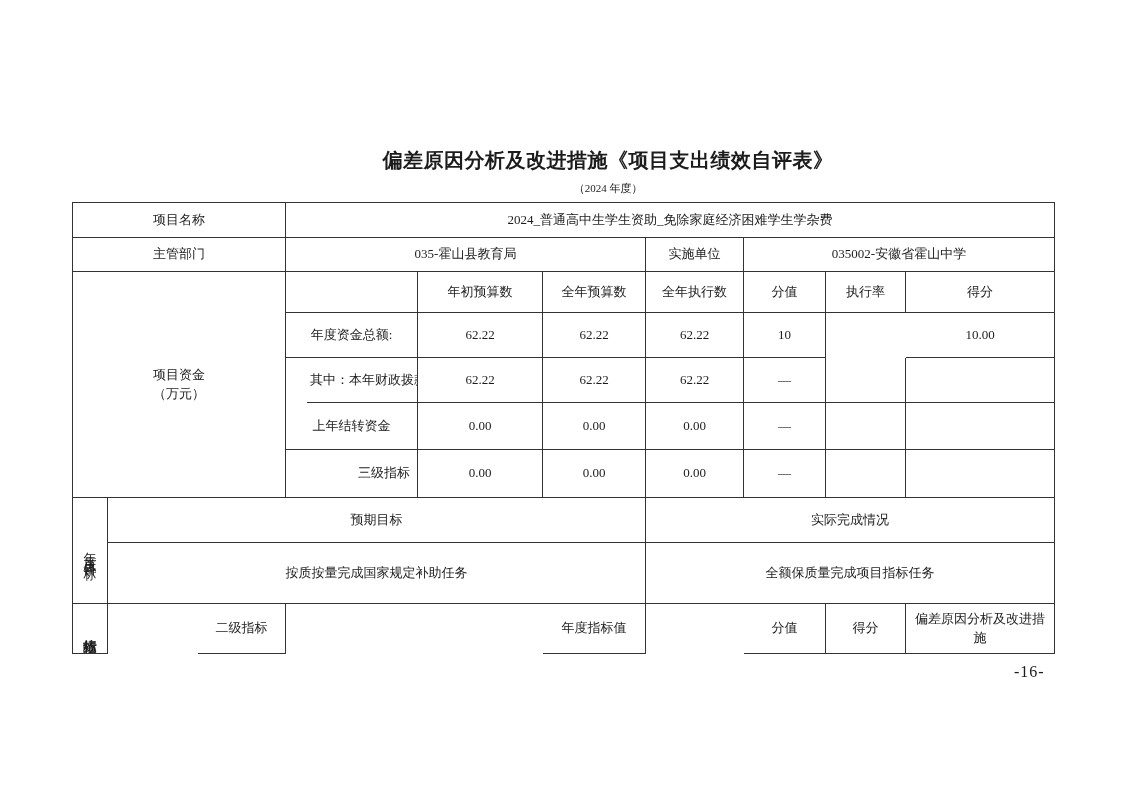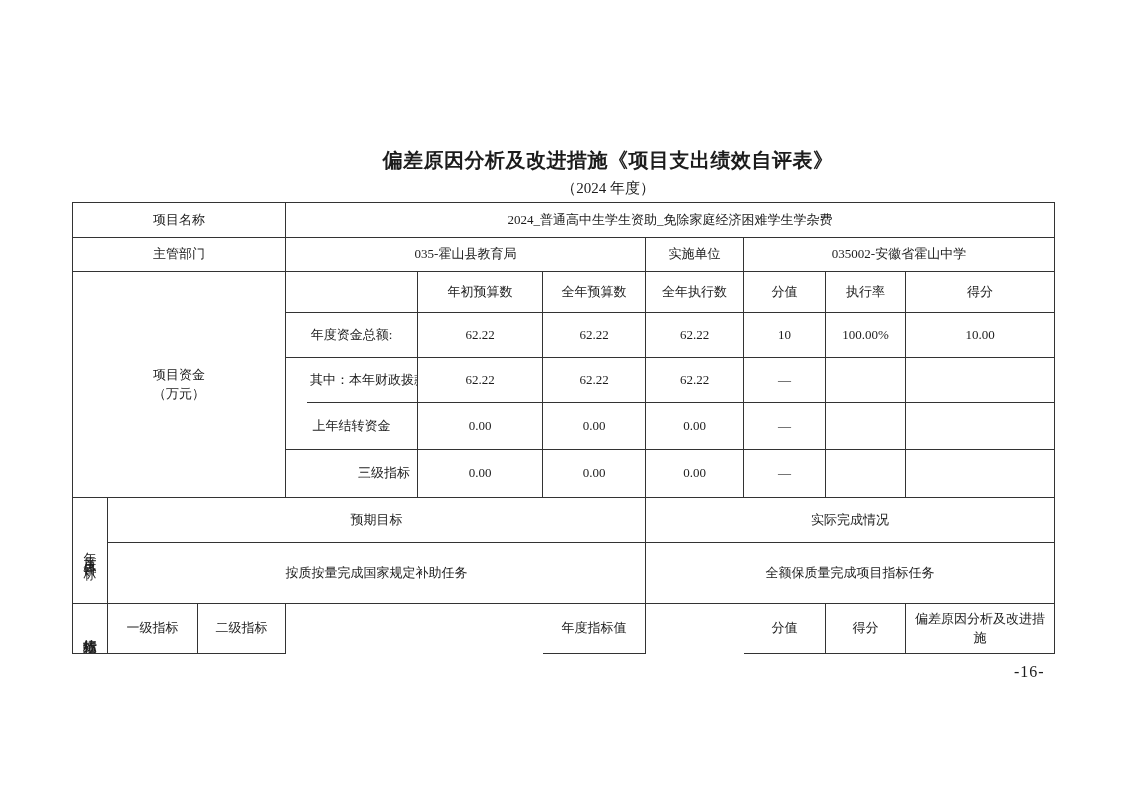--- a/index.html
+++ b/index.html
@@ -3,21 +3,21 @@
 <meta charset="utf-8">
 <style>
   html,body{margin:0;padding:0;background:#e8e8e8;}
   .page{
     position:relative;width:1122px;height:793px;background:#ffffff;
     font-family:"Liberation Serif","DejaVu Serif",serif;color:#1c1c1c;margin:0 auto;
     overflow:hidden;
   }
   .heading{position:absolute;left:72px;top:147px;width:982px;text-align:center;transform:translateX(45px);}
   .doc-title{margin:0;font-size:20px;font-weight:bold;line-height:27px;letter-spacing:0.5px;}
-  .doc-subtitle{font-size:15px;line-height:15px;margin-top:7px;}
+  .doc-subtitle{font-size:11px;line-height:15px;margin-top:7px;}
   .doc-table{
     position:absolute;left:72px;top:202px;
     display:grid;
     grid-template-columns:35px 90px 88px 132px 125px 103px 98px 82px 80px 149px;
     grid-template-rows:35px 34px 41px 45px 45px 47px 48px 45px 61px 50px;
     border-top:1px solid #333;border-left:1px solid #333;
   }
   .cell{
     border-right:1px solid #333;border-bottom:1px solid #333;
     display:flex;align-items:center;justify-content:center;
@@ -68,21 +68,20 @@
     <div class="cell" style="grid-column:7;grid-row:3;">全年执行数</div>
     <div class="cell" style="grid-column:8;grid-row:3;">分值</div>
     <div class="cell" style="grid-column:9;grid-row:3;">执行率</div>
     <div class="cell" style="grid-column:10;grid-row:3;">得分</div>
 
     <div class="cell" style="grid-column:4;grid-row:4;">年度资金总额:</div>
     <div class="cell" style="grid-column:5;grid-row:4;">62.22</div>
     <div class="cell" style="grid-column:6;grid-row:4;">62.22</div>
     <div class="cell" style="grid-column:7;grid-row:4;">62.22</div>
     <div class="cell" style="grid-column:8;grid-row:4;">10</div>
-    <div class="cell" style="grid-column:9;grid-row:4;">100.00%</div>
     <div class="cell" style="grid-column:10;grid-row:4;">10.00</div>
 
     <div class="cell left" style="grid-column:4;grid-row:5;">其中：本年财政拨款</div>
     <div class="cell" style="grid-column:5;grid-row:5;">62.22</div>
     <div class="cell" style="grid-column:6;grid-row:5;">62.22</div>
     <div class="cell" style="grid-column:7;grid-row:5;">62.22</div>
     <div class="cell" style="grid-column:8;grid-row:5;">—</div>
     <div class="cell" style="grid-column:9;grid-row:5;"></div>
     <div class="cell" style="grid-column:10;grid-row:5;"></div>
 
@@ -106,21 +105,20 @@
       <span class="vtext">年度总体目标</span>
     </div>
     <div class="cell" style="grid-column:2/span 5;grid-row:8;">预期目标</div>
     <div class="cell" style="grid-column:2/span 5;grid-row:9;">按质按量完成国家规定补助任务</div>
     <div class="cell" style="grid-column:7/span 4;grid-row:8;">实际完成情况</div>
     <div class="cell" style="grid-column:7/span 4;grid-row:9;">全额保质量完成项目指标任务</div>
 
     <div class="cell" style="grid-column:1;grid-row:10;padding:1px 0;">
       <span class="vwrap">绩效指标</span>
     </div>
-    <div class="cell" style="grid-column:2;grid-row:10;">一级指标</div>
     <div class="cell" style="grid-column:3;grid-row:10;">二级指标</div>
     <div class="cell" style="grid-column:6;grid-row:10;">年度指标值</div>
     <div class="cell" style="grid-column:8;grid-row:10;">分值</div>
     <div class="cell" style="grid-column:9;grid-row:10;">得分</div>
     <div class="cell" style="grid-column:10;grid-row:10;padding:1px 6px;">偏差原因分析及改进措施</div>
 
   </div>
 
   <div class="page-number">-16-</div>
 

